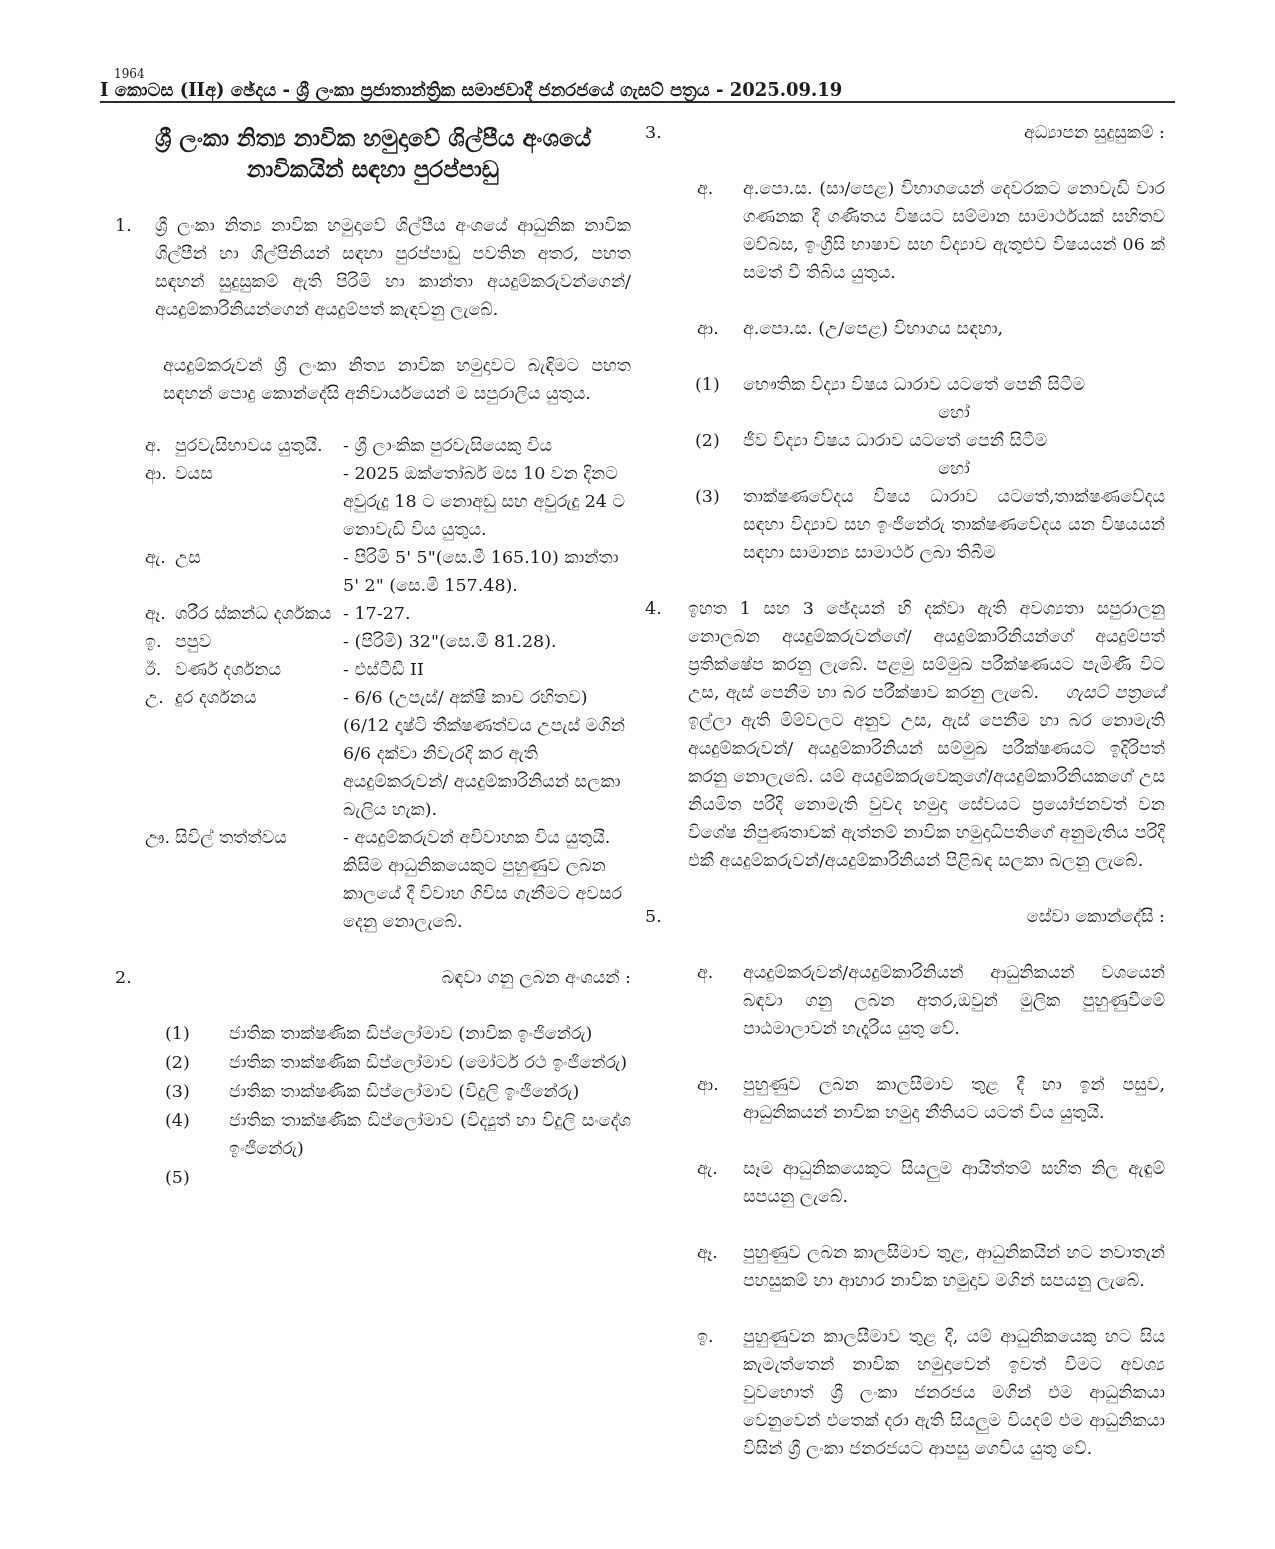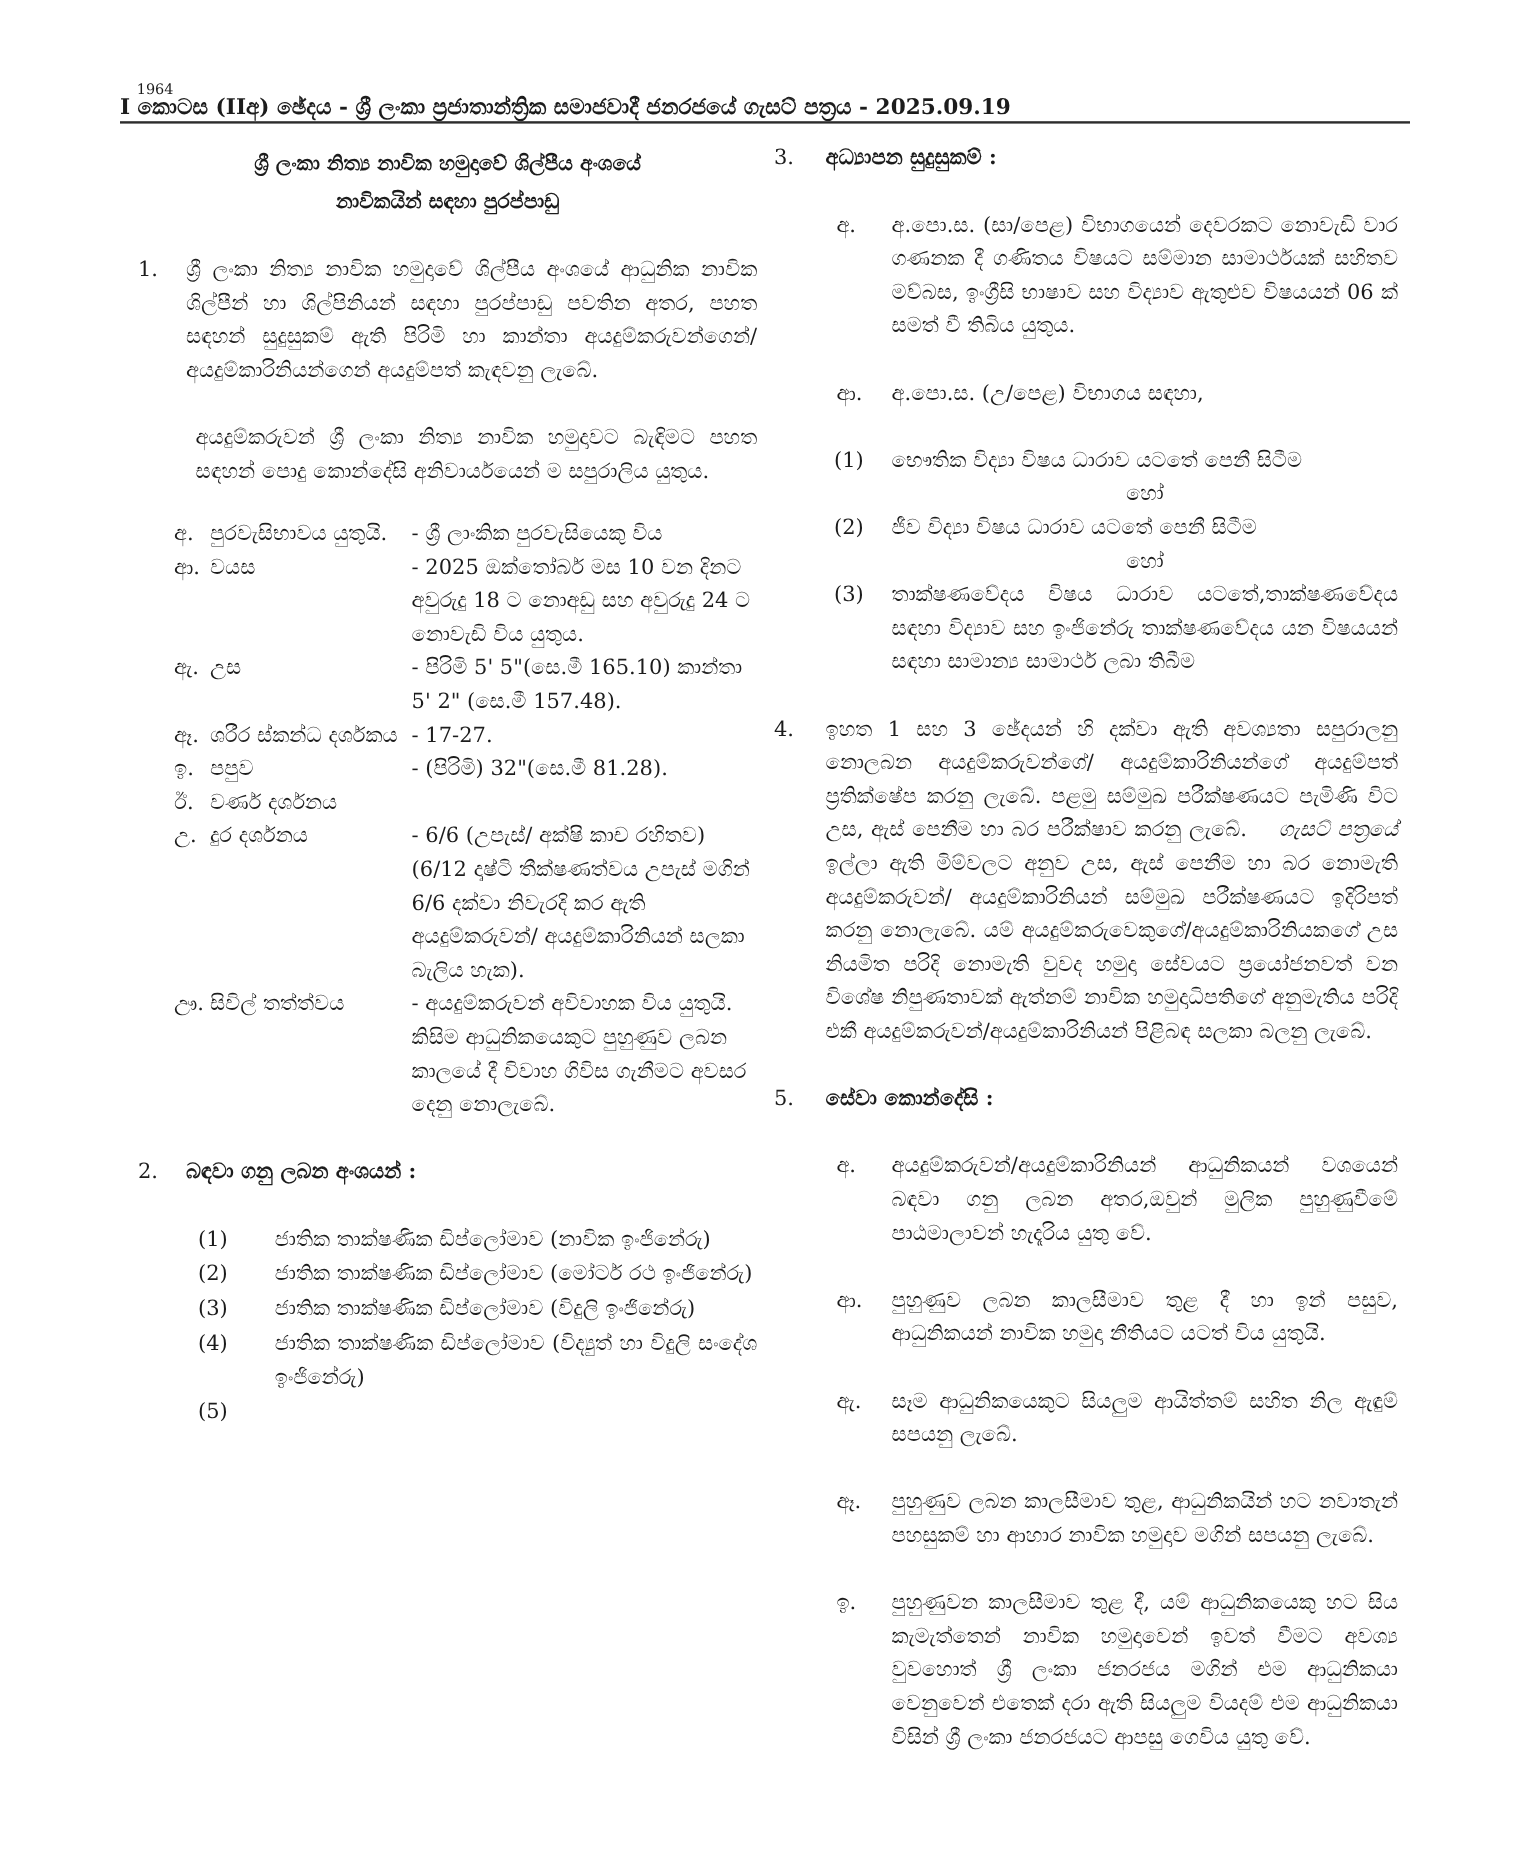--- a/index.html
+++ b/index.html
@@ -14,26 +14,26 @@
     overflow:hidden;
     box-sizing:border-box;
   }
   .hdr{position:absolute;top:60px;left:100px;width:1075px;height:34px;}
   .hdr .pgnum{position:absolute;left:14px;top:0;font-size:12px;}
   .hdr .htitle{position:absolute;left:0;right:0;top:16px;text-align:left;font-weight:bold;font-size:18px;}
   .hrule{position:absolute;top:101px;left:100px;width:1075px;border-top:2.5px solid #2c2c2c;}
   .cols{position:absolute;top:118px;left:115px;width:1050px;display:flex;gap:14px;}
   .colL{width:516px;flex:none;}
   .colR{width:520px;flex:none;}
-  .doc-title{font-weight:bold;text-align:center;font-size:17px;line-height:31px;margin:4px 0 27px 0;}
+  .doc-title{font-weight:bold;text-align:center;font-size:23px;line-height:31px;margin:4px 0 27px 0;}
   .num-item{display:grid;grid-template-columns:40px 1fr;}
   .colR .num-item{grid-template-columns:43px 1fr;}
   .num{text-align:left;}
   .jtext{text-align:justify;}
-  .sec-title{font-weight:bold;}
+  .sec-title{font-weight:normal;text-align:right;}
   .para-ind{margin-left:48px;text-align:justify;}
   .cond-row{display:grid;grid-template-columns:30px 168px 1fr;margin-left:30px;}
   .cond-marker{padding-right:4px;}
   .cond-label{padding-right:8px;}
   .dip-row{display:grid;grid-template-columns:64px 1fr;margin-left:50px;margin-bottom:1px;}
   .edu-row{display:grid;grid-template-columns:46px 1fr;margin-left:52px;}
   .str-row{display:grid;grid-template-columns:48px 1fr;margin-left:50px;}
   .or-row{margin-left:98px;text-align:center;}
   .mb-lg{margin-bottom:28px;}
   .mb-md{margin-bottom:24px;}
@@ -89,20 +89,21 @@
           <span class="cond-value">- 17-27.</span>
         </div>
         <div class="cond-row">
           <span class="cond-marker">ඉ.</span>
           <span class="cond-label">පපුව</span>
           <span class="cond-value">- (පිරිමි) 32"(සෙ.මී 81.28).</span>
         </div>
         <div class="cond-row">
           <span class="cond-marker">ඊ.</span>
           <span class="cond-label">වර්ණ දර්ශනය</span>
+          <span class="cond-value">- එස්ටීඩී II</span>
         </div>
         <div class="cond-row">
           <span class="cond-marker">උ.</span>
           <span class="cond-label">දුර දර්ශනය</span>
           <span class="cond-value">- 6/6 (උපැස්/ අක්ෂි කාච රහිතව) (6/12 දෘෂ්ටි තීක්ෂණත්වය උපැස් මගින් 6/6 දක්වා නිවැරදි කර ඇති අයදුම්කරුවන්/ අයදුම්කාරිනියන් සලකා බැලිය හැක).</span>
         </div>
         <div class="cond-row">
           <span class="cond-marker">ඌ.</span>
           <span class="cond-label">සිවිල් තත්ත්වය</span>
           <span class="cond-value">- අයදුම්කරුවන් අවිවාහක විය යුතුයි. කිසිම ආධුනිකයෙකුට පුහුණුව ලබන කාලයේ දී විවාහ ගිවිස ගැනීමට අවසර දෙනු නොලැබේ.</span>

